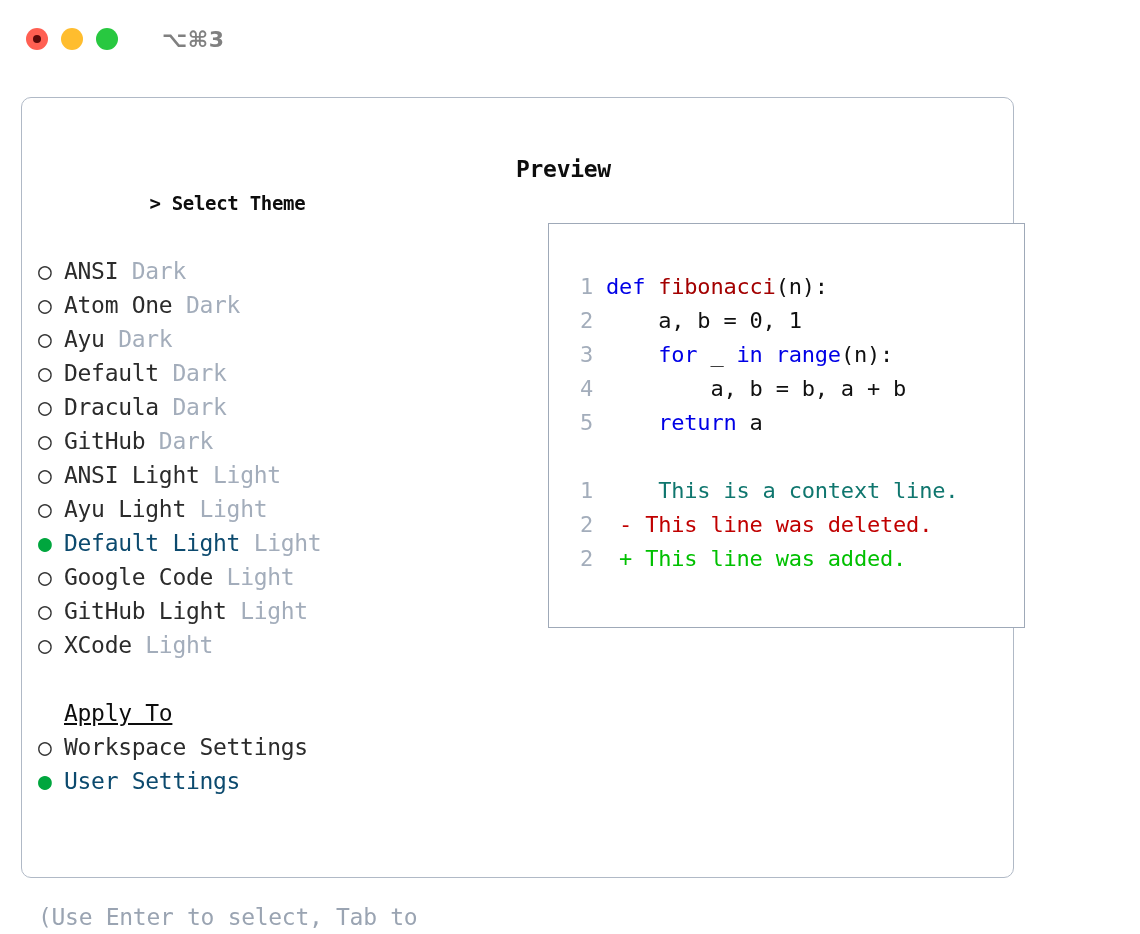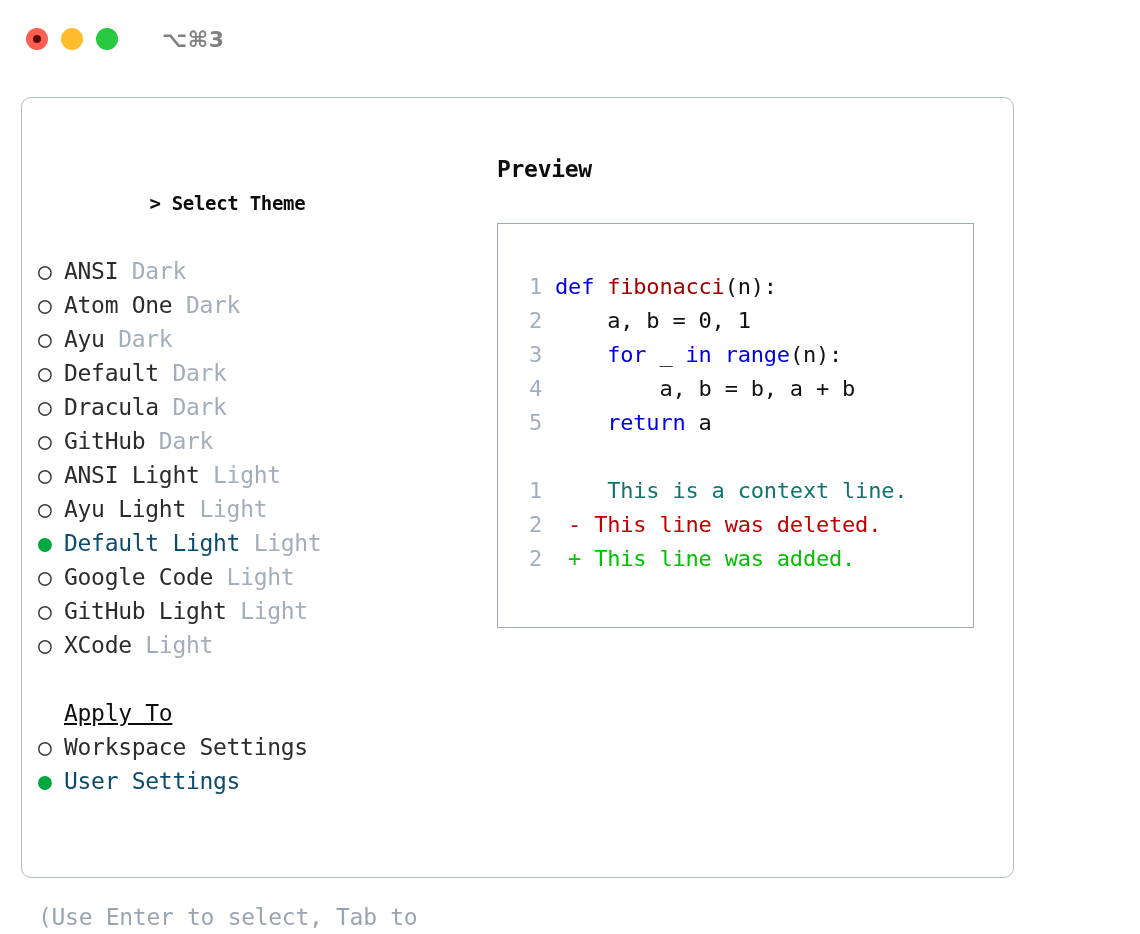--- a/index.html
+++ b/index.html
@@ -91,21 +91,21 @@
   }
 
   .col-left {
     position: absolute;
     left: 16px;
     top: 54px;
     width: 460px;
   }
   .col-right {
     position: absolute;
-    left: 475px;
+    left: 494px;
     top: 54px;
     width: 500px;
   }
 
   
   .section-head {
     font-size: 19px;
     font-weight: bold;
     color: #0d0d0d;
     line-height: 34px;
@@ -164,20 +164,21 @@
     letter-spacing: -0.3px;
   }
   .preview-box {
     margin-top: 37px;
     width: 477px;
     height: 405px;
     border: 1.5px solid #9fa9b8;
     box-sizing: border-box;
     background: #ffffff;
     padding: 46px 17px 0 18px;
+    margin-left: 32px;
   }
   .code-line {
     font-size: 22px;
     line-height: 34px;
     white-space: pre;
     color: #101010;
     letter-spacing: -0.2px;
   }
   .ln {
     color: #a3adbb;

